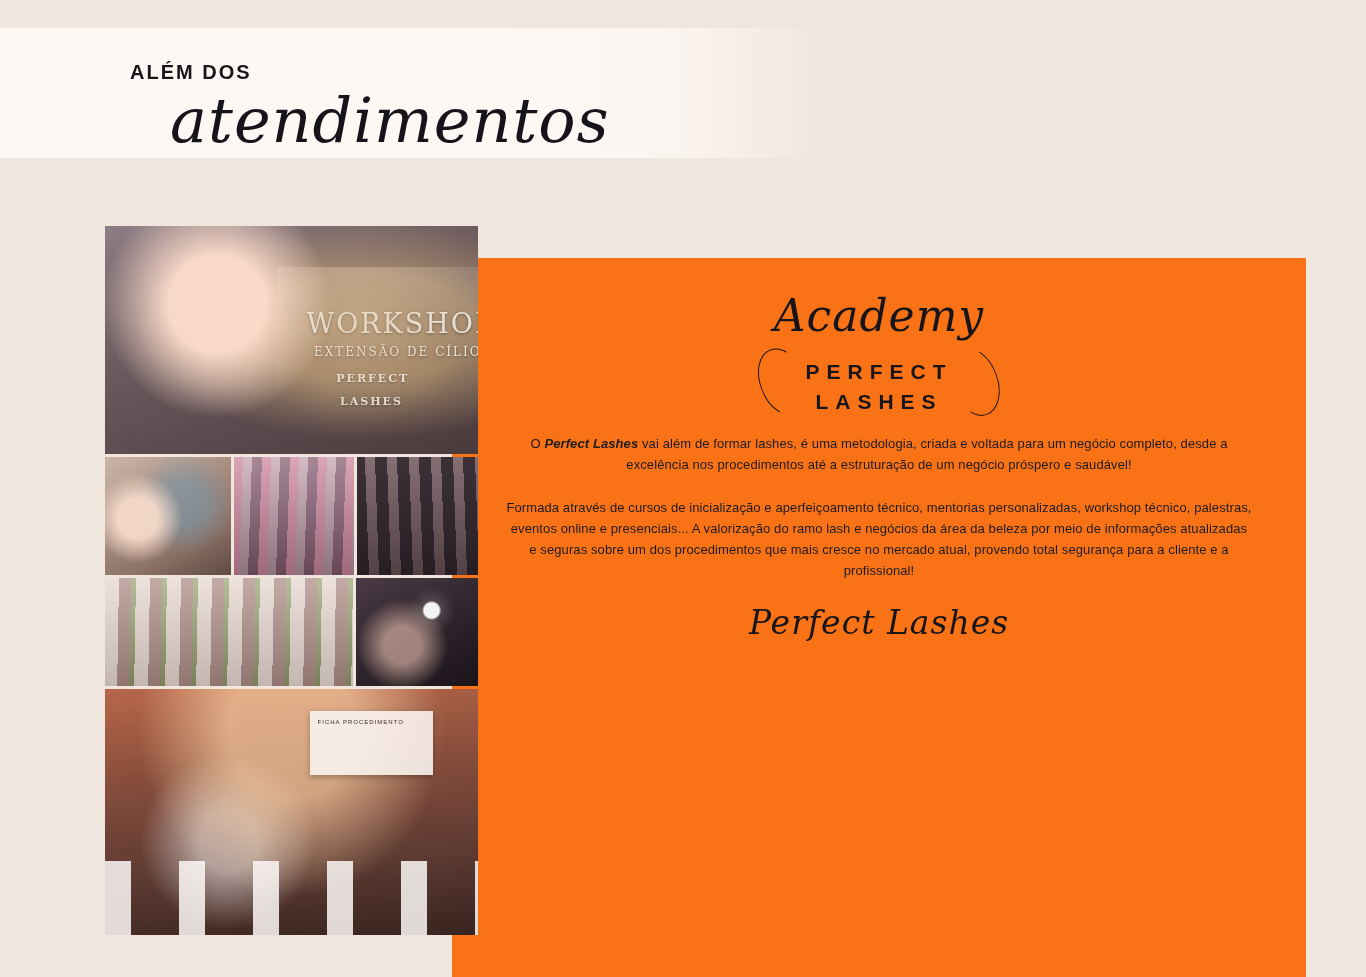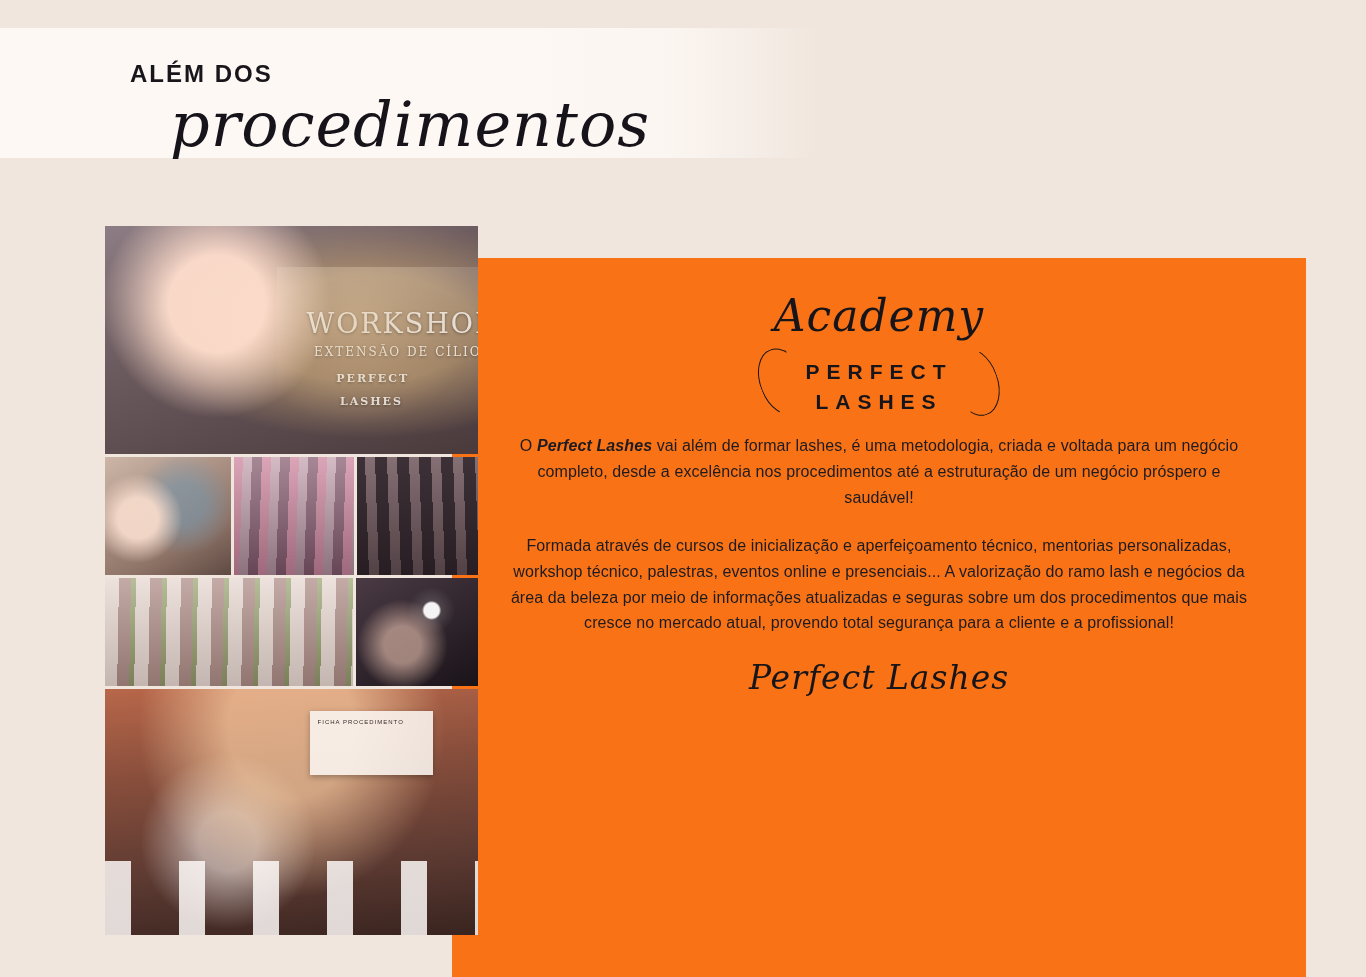--- a/index.html
+++ b/index.html
@@ -26,21 +26,21 @@
     background: linear-gradient(90deg, #fdf8f4 0%, #fdf8f4 62%, rgba(253,248,244,0.85) 82%, rgba(240,230,222,0.0) 100%);
   }
   .header-inner {
     position: absolute;
     left: 130px;
     top: 34px;
   }
   .header-kicker {
     font-family: "Liberation Sans", sans-serif;
     font-weight: bold;
-    font-size: 24px;
+    font-size: 20px;
     letter-spacing: 2.0px;
     color: #18161a;
     line-height: 1;
     margin: 0;
   }
   .header-script {
     font-family: "DejaVu Serif", serif;
     font-style: italic;
     font-size: 62px;
     color: #16141a;
@@ -220,21 +220,21 @@
     transform: rotate(-22deg);
   }
   .logo-arc-r {
     right: 6px;
     border-color: transparent #17151a #17151a transparent;
     transform: rotate(-20deg);
   }
 
   .body-para {
     font-family: "Liberation Sans", sans-serif;
-    font-size: 16px;
+    font-size: 13px;
     line-height: 1.62;
     color: #1d1b20;
     margin: 0 0 22px 0;
     letter-spacing: 0.1px;
   }
   .body-para b { font-weight: bold; font-style: italic; }
   .brand-inline { font-weight: bold; font-style: italic; }
 
   .signature {
     font-family: "DejaVu Serif", serif;
@@ -244,21 +244,21 @@
     letter-spacing: 1px;
     margin-top: 14px;
   }
 </style>
 </head>
 <body>
 
 <div class="header-band">
   <div class="header-inner">
     <div class="header-kicker">ALÉM DOS</div>
-    <div class="header-script">procedimentos</div>
+    <div class="header-script">atendimentos</div>
   </div>
 </div>
 
 <div class="collage">
 
   <div class="photo ph-main img-stage">
     <span class="wm wm-1">WORKSHOP</span>
     <span class="wm wm-2">EXTENSÃO DE CÍLIOS</span>
     <span class="wm wm-3">PERFECT</span>
     <span class="wm wm-4">LASHES</span>

